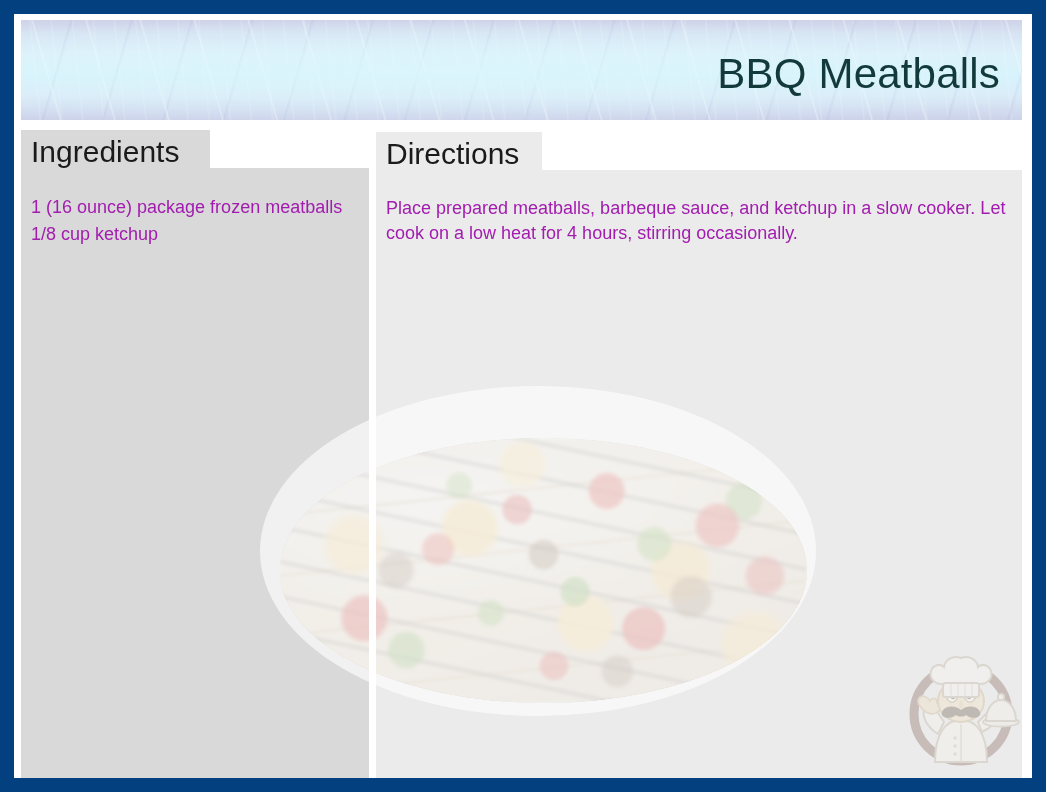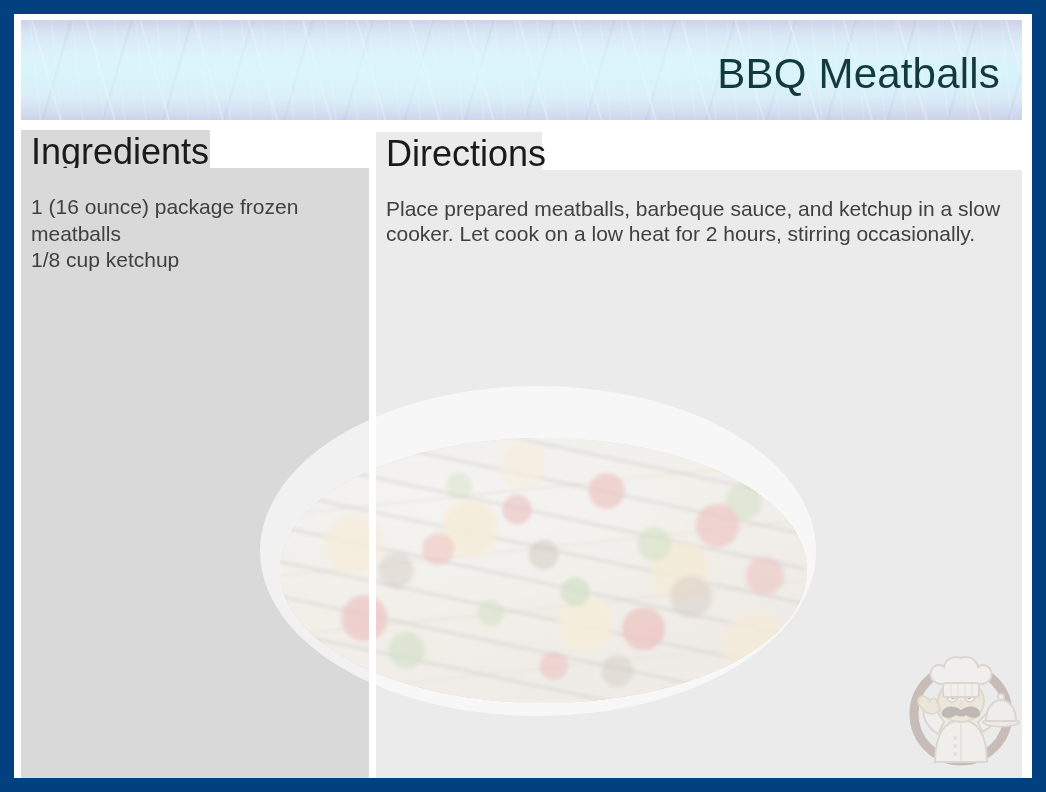--- a/index.html
+++ b/index.html
@@ -101,36 +101,36 @@
   .panel {
     position: absolute;
   }
   .panel-tab {
     position: absolute;
     top: 0;
     left: 0;
     height: 42px;
     box-sizing: border-box;
     padding: 2px 12px 0 10px;
-    font-size: 36px;
+    font-size: 30px;
     line-height: 40px;
     color: #1a1a1a;
     white-space: nowrap;
   }
   .panel-body {
     position: absolute;
     left: 0;
     box-sizing: border-box;
     padding: 26px 16px 10px 10px;
   }
   .panel-body p {
     margin: 0;
-    font-size: 21px;
+    font-size: 18px;
     line-height: 26.5px;
-    color: #404040;
+    color: #a21caf;
   }
 
   
   #panel-ingredients {
     left: 7px;
     top: 116px;
     width: 348px;
     height: 648px;
   }
   #panel-ingredients .panel-tab {
@@ -277,21 +277,21 @@
       <div class="panel-tab">Ingredients</div>
       <div class="panel-body">
         <p>1 (16 ounce) package frozen meatballs</p>
         <p>1/8 cup ketchup</p>
       </div>
     </div>
 
     <div class="panel" id="panel-directions">
       <div class="panel-tab">Directions</div>
       <div class="panel-body">
-        <p>Place prepared meatballs, barbeque sauce, and ketchup in a slow cooker. Let cook on a low heat for 2 hours, stirring occasionally.</p>
+        <p>Place prepared meatballs, barbeque sauce, and ketchup in a slow cooker. Let cook on a low heat for 4 hours, stirring occasionally.</p>
       </div>
     </div>
 
     <div id="photo-backdrop"></div>
     <div id="recipe-photo">
       <div class="photo-art"></div>
       <div class="photo-wash"></div>
     </div>
 
     <div id="panel-gutter"></div>

